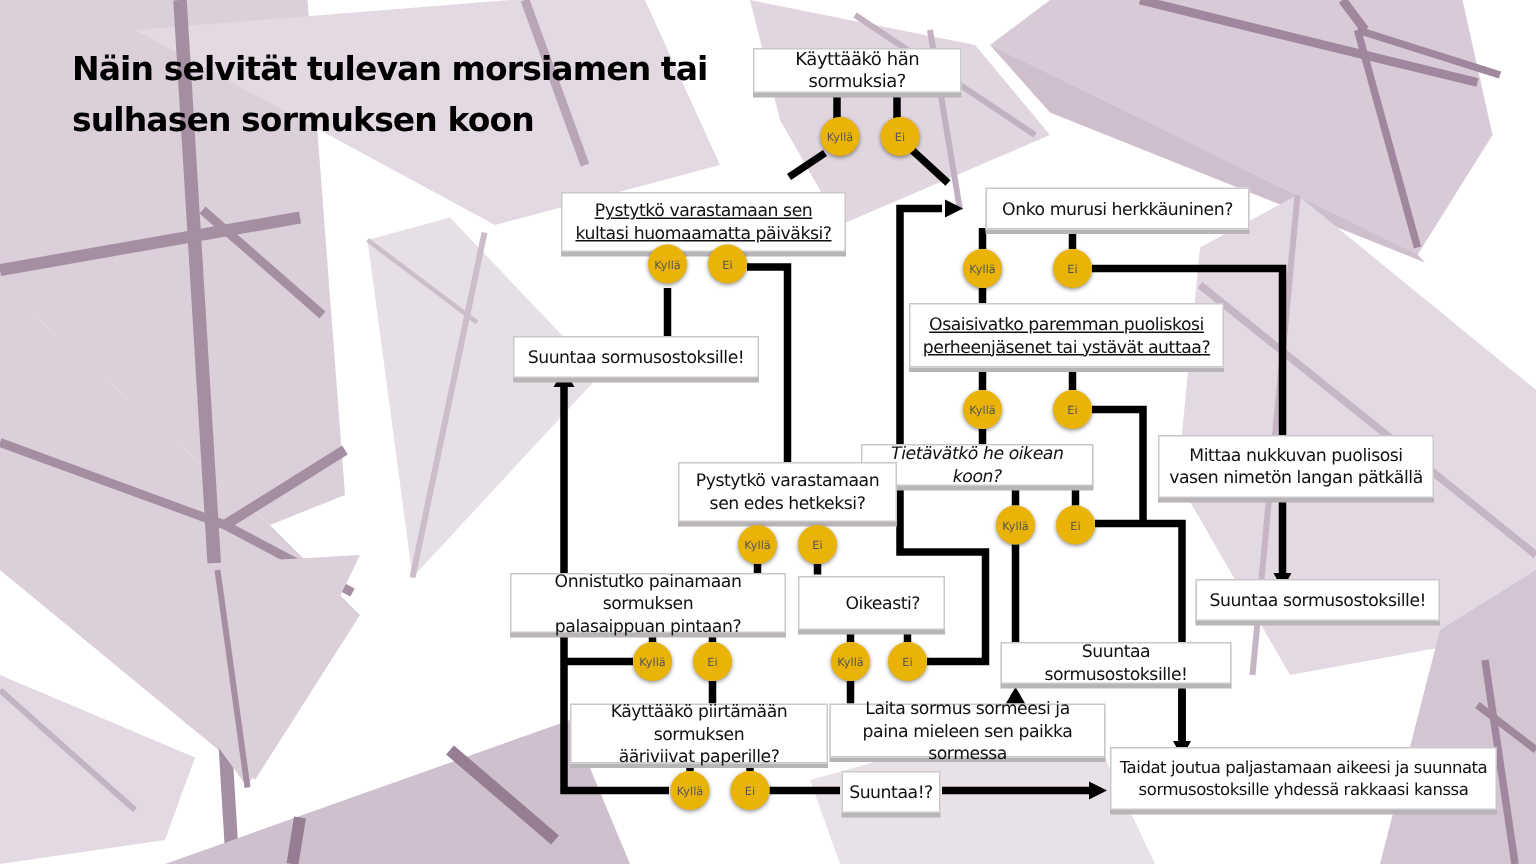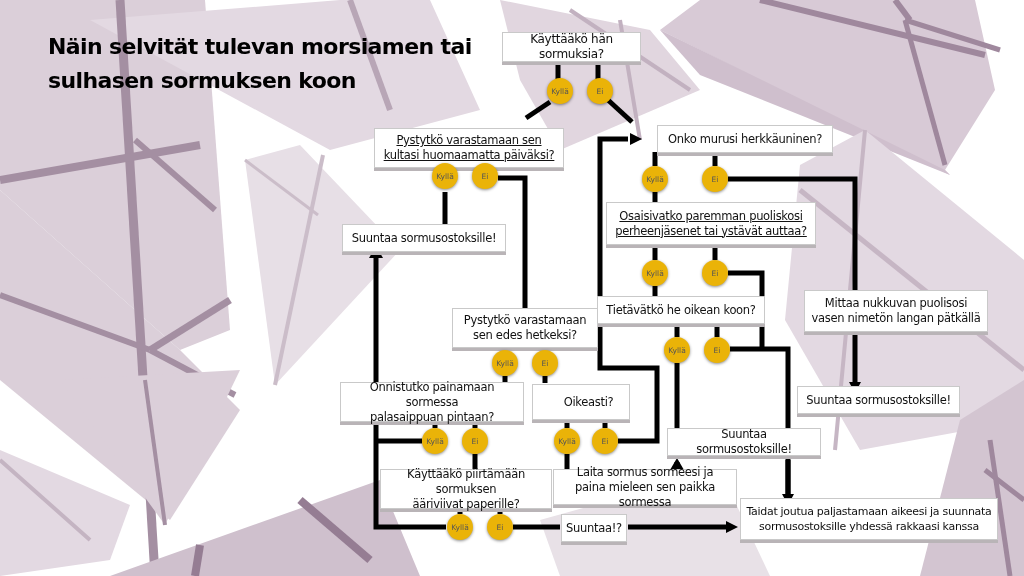--- a/index.html
+++ b/index.html
@@ -154,31 +154,31 @@
 <div class="box" style="left:374px;top:128px;width:190px;height:40px;text-decoration:underline;">Pystytkö varastamaan sen
 kultasi huomaamatta päiväksi?</div>
 
 <div class="box" style="left:342px;top:224px;width:164px;height:28px;">Suuntaa sormusostoksille!</div>
 
 <div class="box" style="left:626px;top:125px;width:176px;height:28px;margin-left:31px;">Onko murusi herkkäuninen?</div>
 
 <div class="box" style="left:606px;top:202px;width:210px;height:43px;text-decoration:underline;">Osaisivatko paremman puoliskosi
 perheenjäsenet tai ystävät auttaa?</div>
 
-<div class="box" style="left:597px;top:296px;width:168px;height:28px;">Tietävätkö he oikean koon?</div>
-
-<div class="box" style="left:772px;top:290px;width:184px;height:42px;margin-left:32px;">Mittaa nukkuvan puolisosi
+<div class="box" style="left:574px;top:296px;width:155px;height:28px;font-style:italic;">Tietävätkö he oikean koon?</div>
+
+<div class="box" style="left:772px;top:290px;width:184px;height:42px;">Mittaa nukkuvan puolisosi
 vasen nimetön langan pätkällä</div>
 
 <div class="box" style="left:797px;top:386px;width:163px;height:28px;">Suuntaa sormusostoksille!</div>
 
 <div class="box" style="left:452px;top:308px;width:146px;height:40px;">Pystytkö varastamaan
 sen edes hetkeksi?</div>
 
-<div class="box" style="left:340px;top:382px;width:184px;height:40px;">Onnistutko painamaan sormessa
+<div class="box" style="left:340px;top:382px;width:184px;height:40px;">Onnistutko painamaan sormuksen
 palasaippuan pintaan?</div>
 
 <div class="box" style="left:532px;top:384px;width:98px;height:36px;padding-left:19px;">Oikeasti?</div>
 
 <div class="box" style="left:667px;top:428px;width:154px;height:28px;">Suuntaa sormusostoksille!</div>
 
 <div class="box" style="left:380px;top:469px;width:172px;height:40px;">Käyttääkö piirtämään sormuksen
 ääriviivat paperille?</div>
 
 <div class="box" style="left:553px;top:469px;width:184px;height:36px;">Laita sormus sormeesi ja

